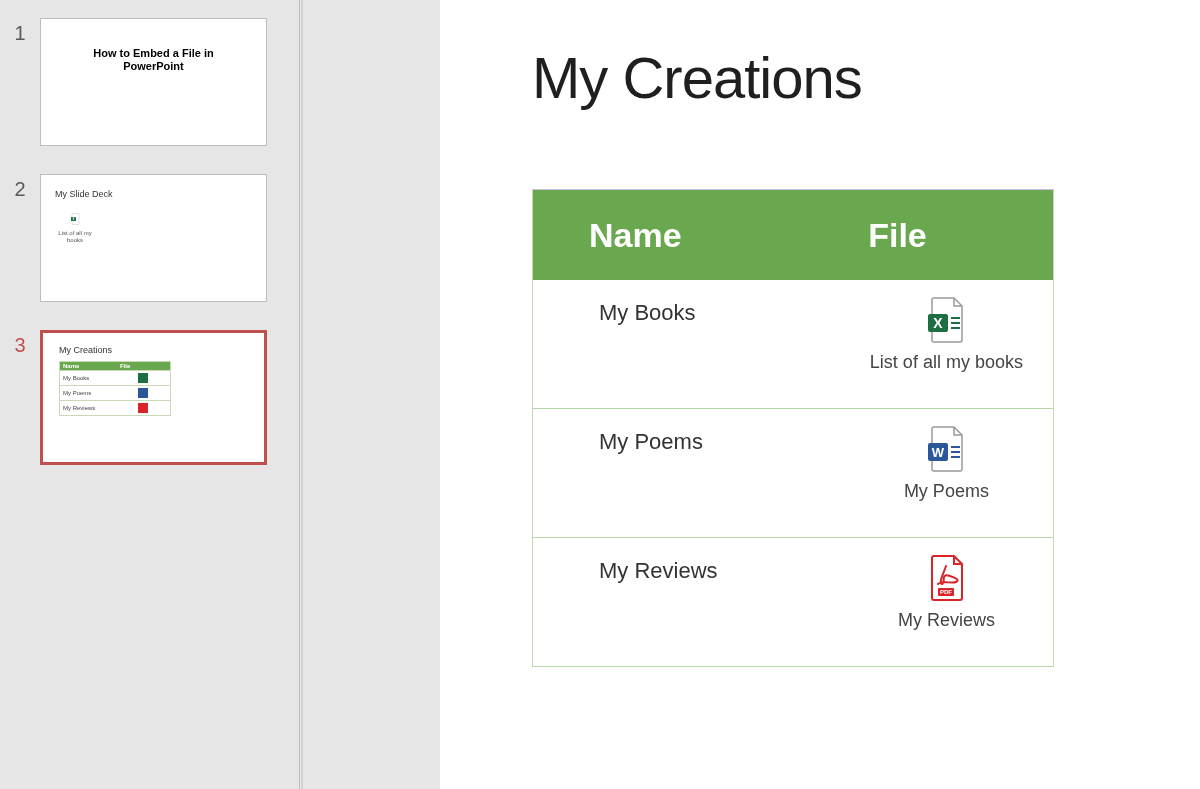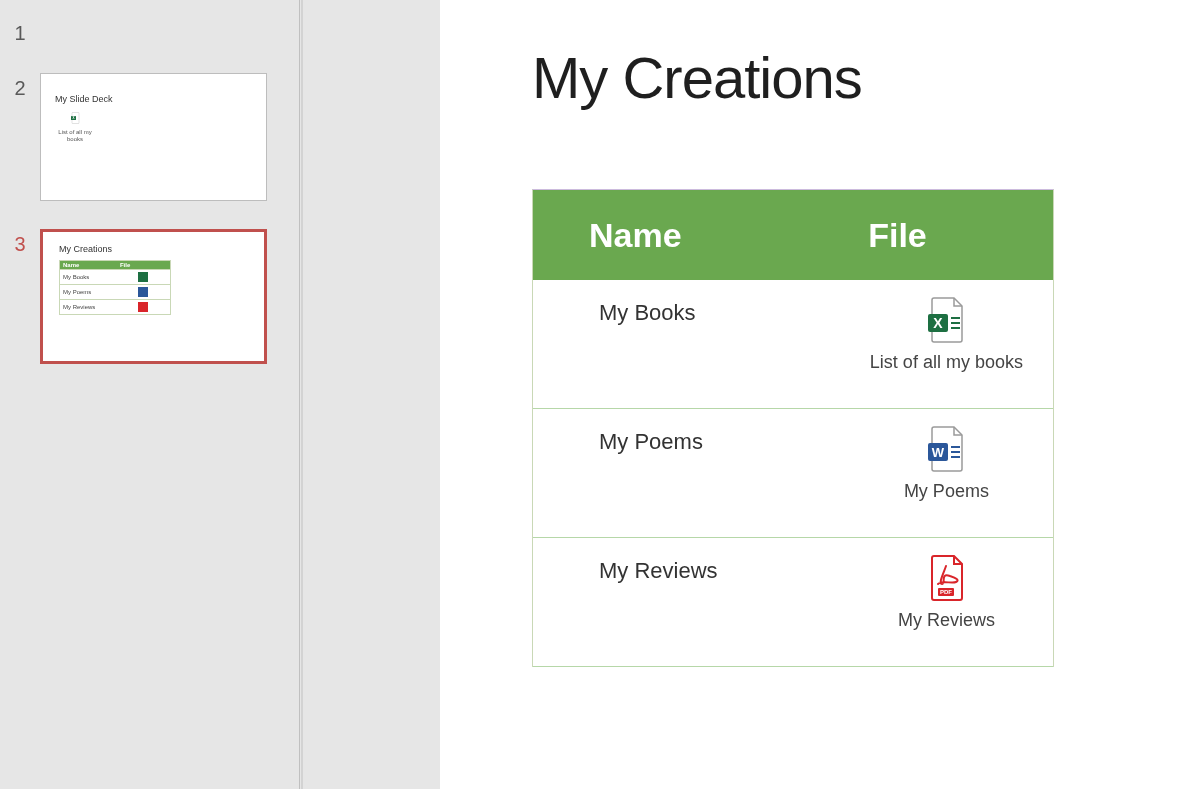--- a/index.html
+++ b/index.html
@@ -72,21 +72,21 @@
     position: absolute;
     top: 28px;
     left: 28px;
     right: 28px;
   }
   
   .thumb2-title {
     font-size: 9px;
     color: #333;
     position: absolute;
-    top: 20px;
+    top: 14px;
     left: 14px;
   }
   .thumb2-embed {
     position: absolute;
     top: 36px;
     left: 14px;
     text-align: center;
     width: 40px;
   }
   .thumb2-embed svg { width: 11px; height: 12px; }
@@ -212,20 +212,23 @@
 </style>
 </head>
 <body>
 
 <div class="app">
 
   <div class="thumb-panel">
 
     <div class="thumb-row">
       <div class="thumb-num">1</div>
+      <div class="thumb">
+        <div class="thumb1-title">How to Embed a File in PowerPoint</div>
+      </div>
     </div>
 
     <div class="thumb-row">
       <div class="thumb-num">2</div>
       <div class="thumb">
         <div class="thumb2-title">My Slide Deck</div>
         <div class="thumb2-embed">
           <svg viewBox="0 0 40 48">
             <rect x="6" y="2" width="28" height="44" rx="2" fill="#fff" stroke="#888"></rect>
             <rect x="2" y="16" width="20" height="16" rx="2" fill="#1d6f42"></rect>

